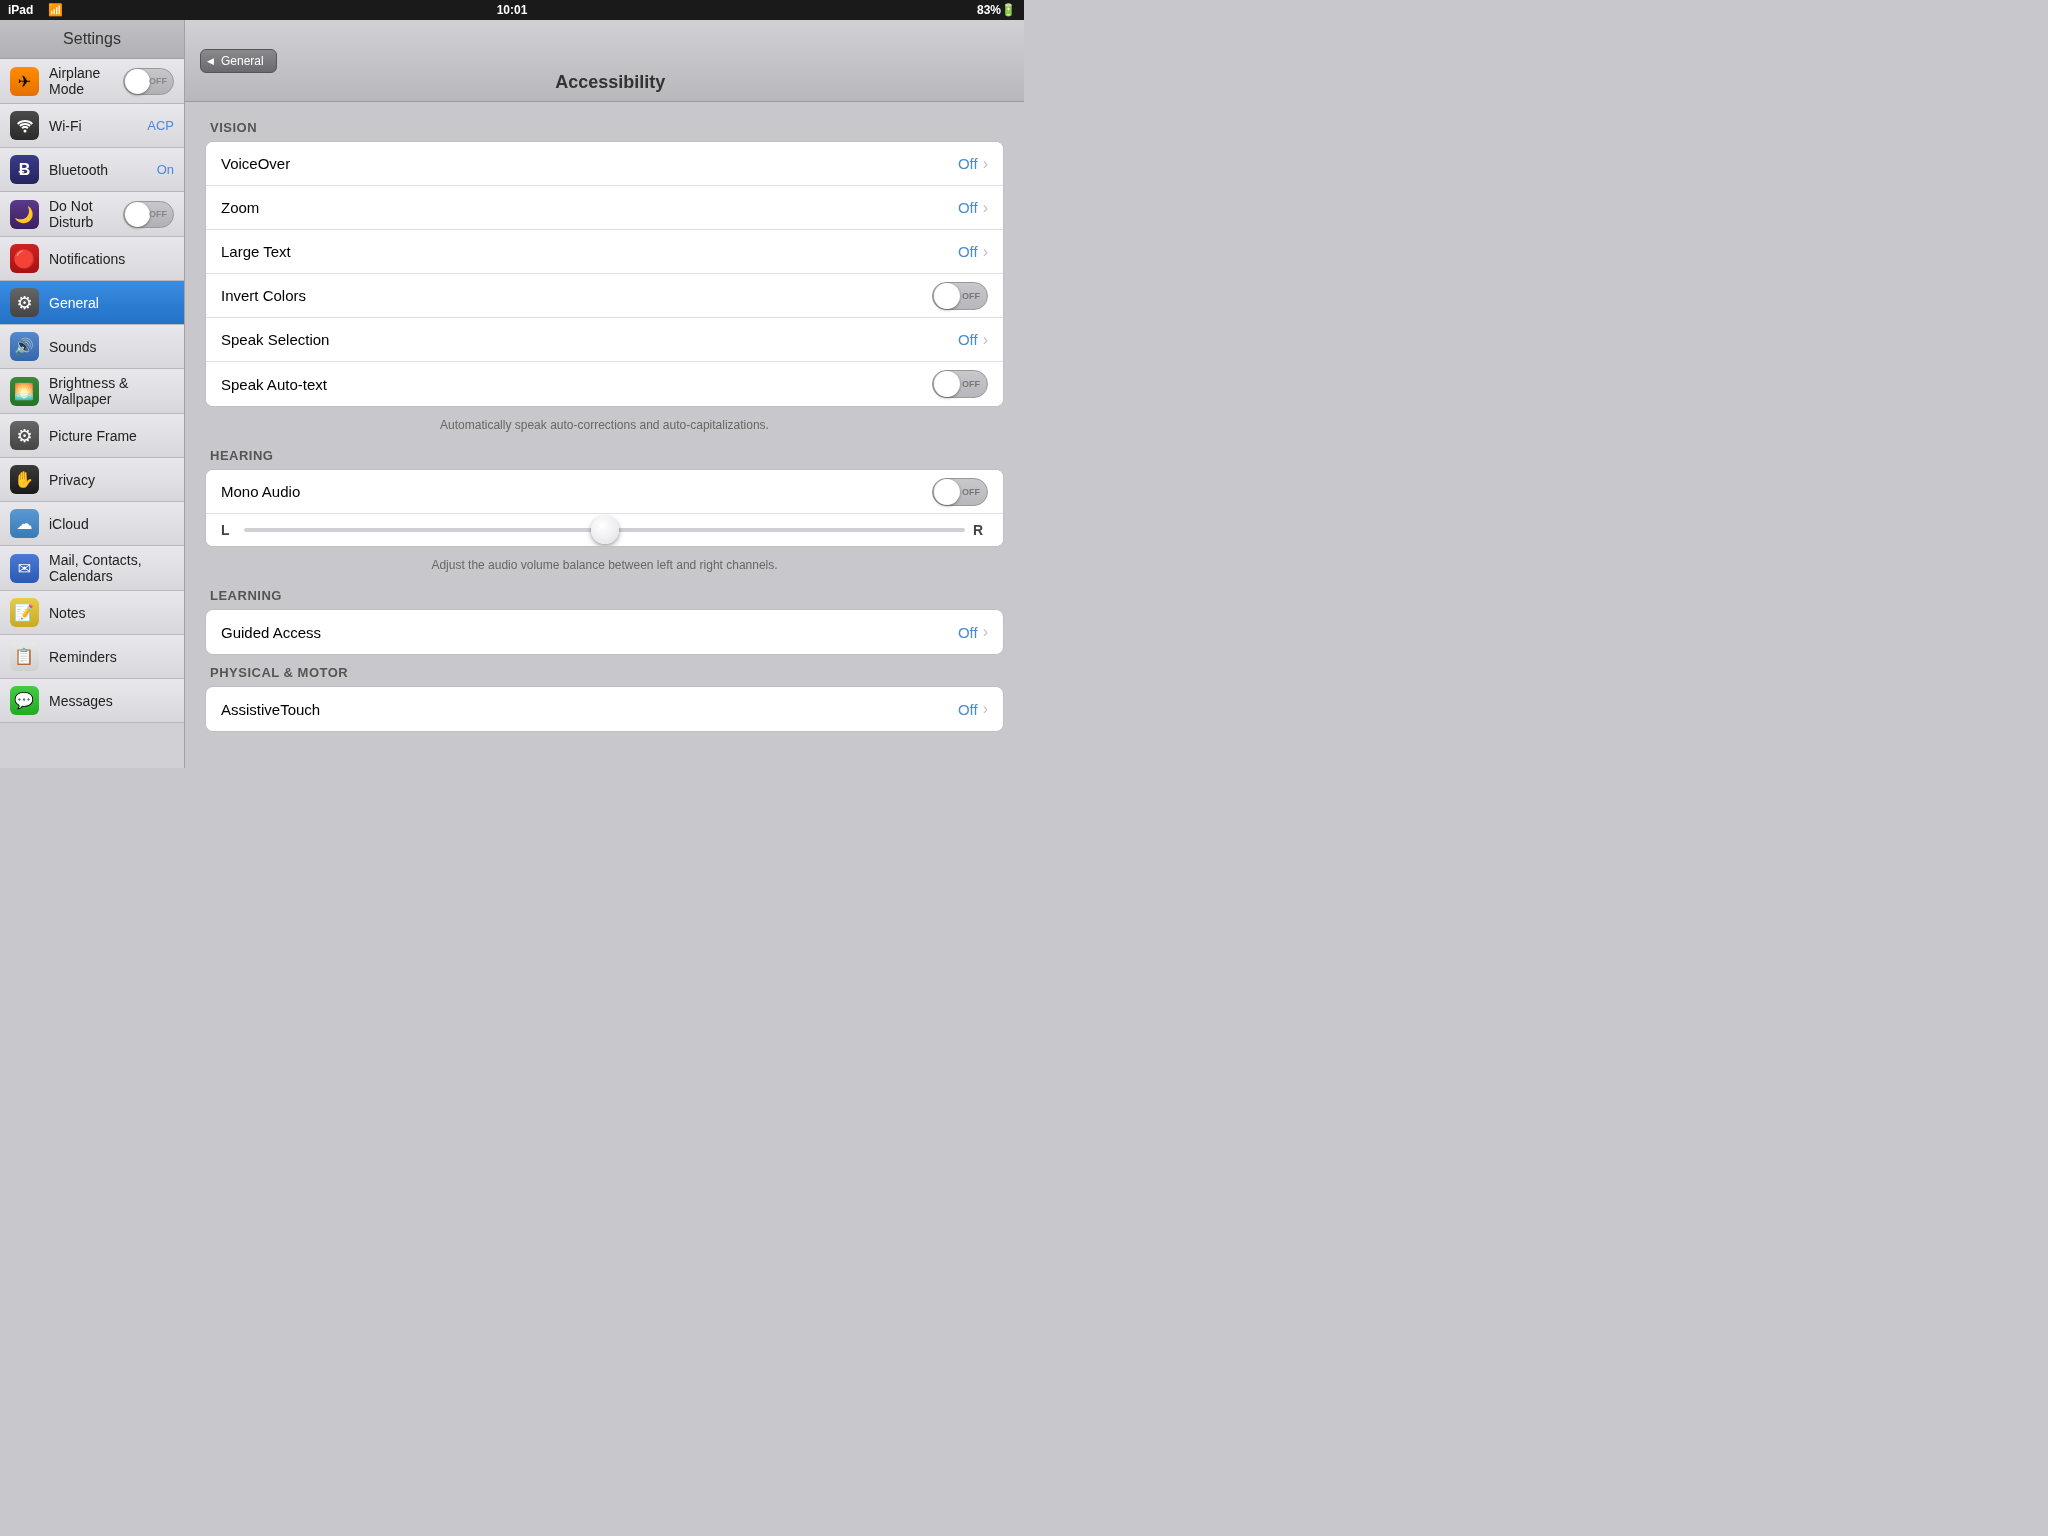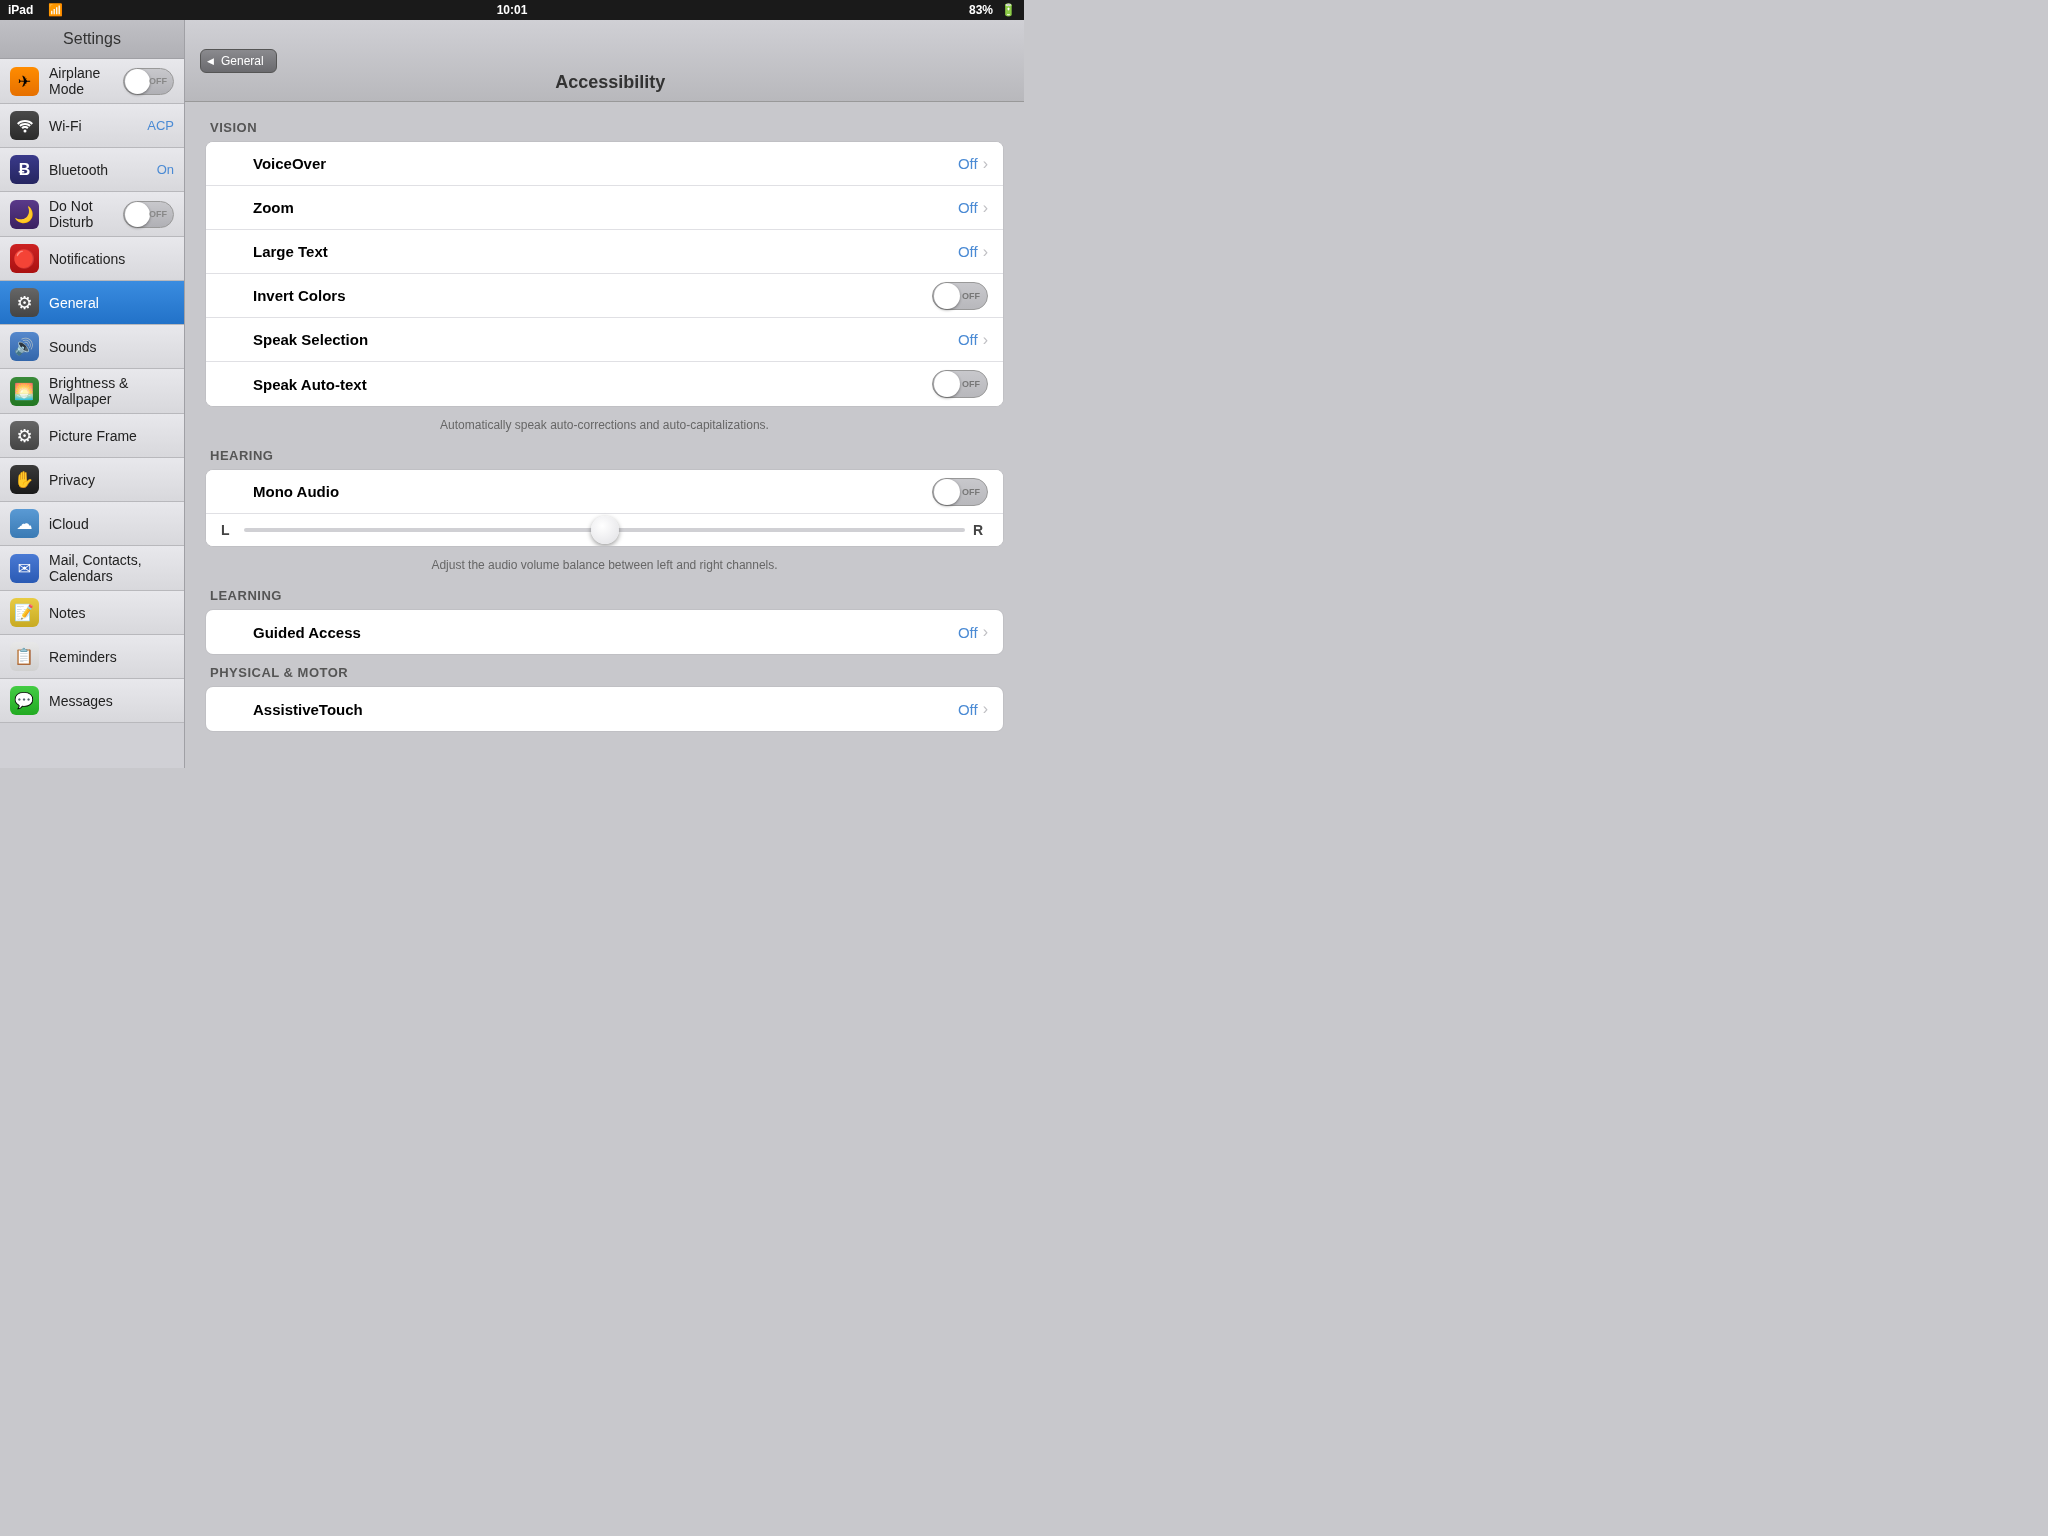--- a/index.html
+++ b/index.html
@@ -20,21 +20,21 @@
       display: flex;
       align-items: center;
       justify-content: space-between;
       padding: 0 8px;
       color: white;
       font-size: 12px;
       font-weight: 600;
     }
     .status-bar-left { display: flex; align-items: center; gap: 15px; }
     .status-bar-center { position: absolute; left: 50%; transform: translateX(-50%); color: white; font-size: 12px; font-weight: 600; text-align: right; }
-    .status-bar-right { display: flex; align-items: center; gap: 8px; }
+    .status-bar-right { display: flex; align-items: center; gap: 0; }
 
     
     .app-container {
       display: flex;
       height: calc(768px - 20px);
     }
 
     
     .sidebar {
       width: 185px;
@@ -223,24 +223,23 @@
       border-bottom: 1px solid #e0e0e4;
       background: white;
     }
 
     .settings-row:last-child {
       border-bottom: none;
     }
 
     .row-label {
       font-size: 15px;
-      font-weight: 700;
+      font-weight: 400;
       color: #000;
       flex: 1;
-      margin-left: 32px;
     }
 
     .row-value {
       font-size: 15px;
       color: #4a8ad4;
       margin-right: 5px;
     }
 
     .chevron {
       color: #c0c0c4;

